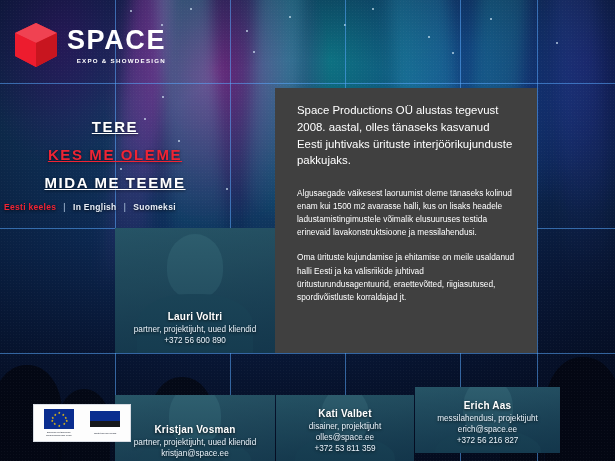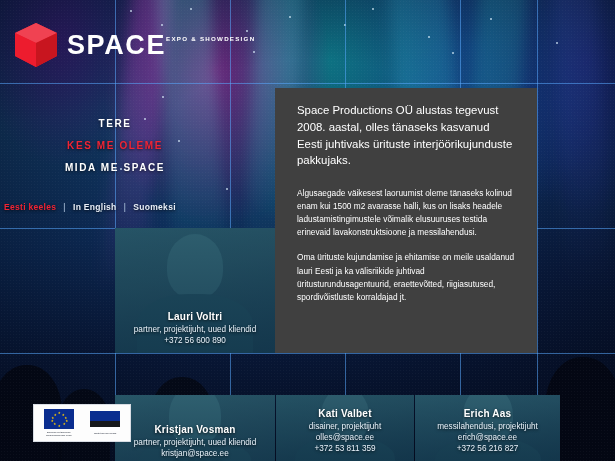--- a/index.html
+++ b/index.html
@@ -56,35 +56,36 @@
   .sparkle { position:absolute; width:1.5px; height:1.5px; background:#dff3ff; border-radius:50%; opacity:.7; }
 
   
   #grid { position:absolute; inset:0; pointer-events:none; }
   #grid .v { position:absolute; top:0; bottom:0; width:1px; background:rgba(90,170,255,.55); }
   #grid .h { position:absolute; left:0; right:0; height:1px; background:rgba(90,170,255,.55); }
 
   
   #logo { position:absolute; left:14px; top:22px; display:flex; align-items:center; gap:9px; }
   .logo-mark { width:44px; height:46px; position:relative; }
-  .logo-type { display:flex; flex-direction:row; }
+  .logo-type { display:flex; flex-direction:column; }
   .logo-word {
     color:#fff; font-size:27px; font-weight:bold; letter-spacing:1.6px; line-height:1;
   }
   .logo-tag {
     color:#fff; font-size:6.2px; font-weight:bold; letter-spacing:1.25px;
     margin-top:3px; text-align:right;
   }
 
   
   #nav { position:absolute; left:0; top:112px; width:230px; text-align:center; }
   .nav-item {
-    display:block; color:#ffffff; font-size:10px; font-weight:bold;
+    display:block; color:#ffffff; font-size:15px; font-weight:bold;
     letter-spacing:1.6px; padding:5.5px 0; cursor:pointer;
     text-shadow:0 1px 3px rgba(0,0,0,.6);
+    text-decoration:underline;
   }
   .nav-item.active { color:#ef2434; }
 
   
   #langbar {
     position:absolute; left:4px; top:202px;
     display:flex; align-items:flex-start; gap:7px;
     font-size:8.5px; font-weight:bold; letter-spacing:.3px;
   }
   #langbar .lang { color:#e8eef7; cursor:pointer; text-shadow:0 1px 3px rgba(0,0,0,.7); }
@@ -123,21 +124,21 @@
   }
   .card .crole, .card .cmail, .card .cphone {
     color:#eaf3fb; font-size:8.2px; line-height:1.33;
     text-shadow:0 1px 3px rgba(0,0,0,.75);
   }
   .card .cmail { cursor:pointer; }
 
   #card-lauri   { left:115px; top:228px; width:160px; height:125px; }
   #card-kristjan{ left:115px; top:395px; width:160px; height:82px; }
   #card-kati    { left:276px; top:395px; width:138px; height:66px; }
-  #card-erich   { left:415px; top:395px; width:145px; height:66px; }
+  #card-erich   { left:415px; top:387px; width:145px; height:66px; }
 
   
   .p-head {
     position:absolute; left:50%; transform:translateX(-50%);
     border-radius:50% 50% 42% 42%;
   }
   .p-body {
     position:absolute; left:50%; transform:translateX(-50%);
     border-radius:44% 44% 0 0;
   }
@@ -234,35 +235,35 @@
   </span>
   <span class="logo-type">
     <span class="logo-word">SPACE</span>
     <span class="logo-tag">EXPO &amp; SHOWDESIGN</span>
   </span>
 </div>
 
 <nav id="nav">
   <a class="nav-item">TERE</a>
   <a class="nav-item active">KES ME OLEME</a>
-  <a class="nav-item">MIDA ME SPACE</a>
+  <a class="nav-item">MIDA ME TEEME</a>
 </nav>
 
 <div id="langbar">
   <span class="lang active">Eesti keeles</span>
   <span class="sep">|</span>
   <span class="lang">In English</span>
   <span class="sep">|</span>
   <span class="lang">Suomeksi</span>
 </div>
 
 <section id="redpanel">
   <p class="lede">Space Productions OÜ alustas tegevust 2008. aastal, olles tänaseks kasvanud Eesti juhtivaks ürituste interjöörikujunduste pakkujaks.</p>
   <p class="body">Algusaegade väikesest laoruumist oleme tänaseks kolinud enam kui 1500 m2 avarasse halli, kus on lisaks headele ladustamistingimustele võimalik elusuuruses testida erinevaid lavakonstruktsioone ja messilahendusi.</p>
-  <p class="body">Oma ürituste kujundamise ja ehitamise on meile usaldanud lauri Eesti ja ka välisriikide juhtivad üritusturundusagentuurid, eraettevõtted, riigiasutused, spordivõistluste korraldajad jt.</p>
+  <p class="body">Oma ürituste kujundamise ja ehitamise on meile usaldanud halli Eesti ja ka välisriikide juhtivad üritusturundusagentuurid, eraettevõtted, riigiasutused, spordivõistluste korraldajad jt.</p>
 </section>
 
 <div class="card" id="card-lauri">
   <div class="photo" style="background:linear-gradient(165deg,#2d5c6b 0%,#2a5463 40%,#1d3f52 100%);">
     <span class="p-head" style="top:6px; width:56px; height:64px; background:#3a6c78;"></span>
     <span class="p-body" style="top:66px; width:116px; height:70px; background:#24505f;"></span>
   </div>
   <div class="tint" style="background:linear-gradient(to bottom, rgba(24,68,92,.35), rgba(16,52,74,.72));"></div>
   <div class="txt">
     <div class="cname">Lauri Voltri</div>

